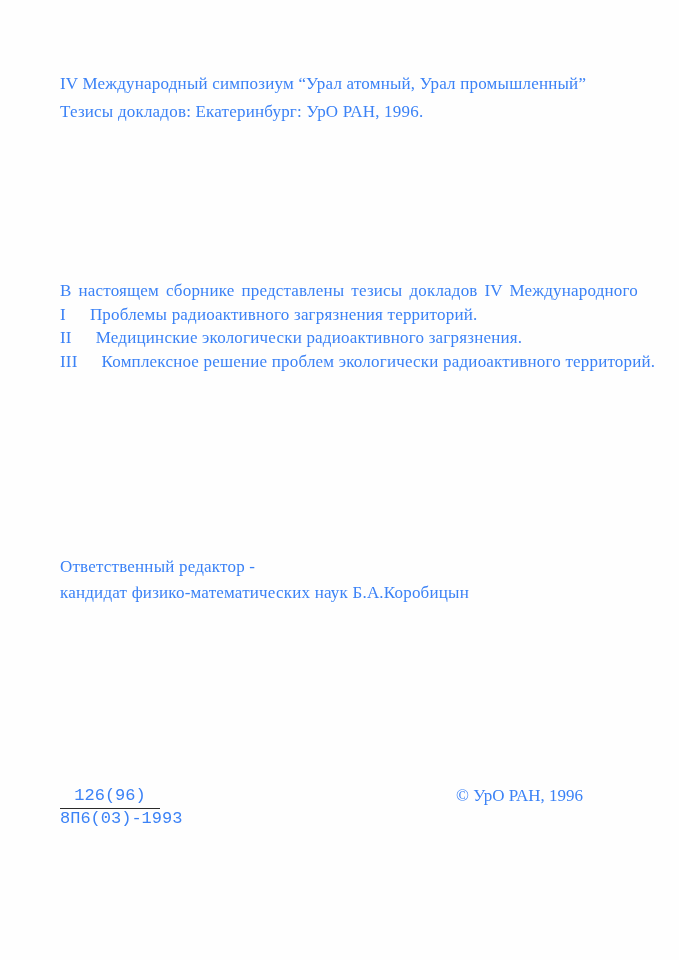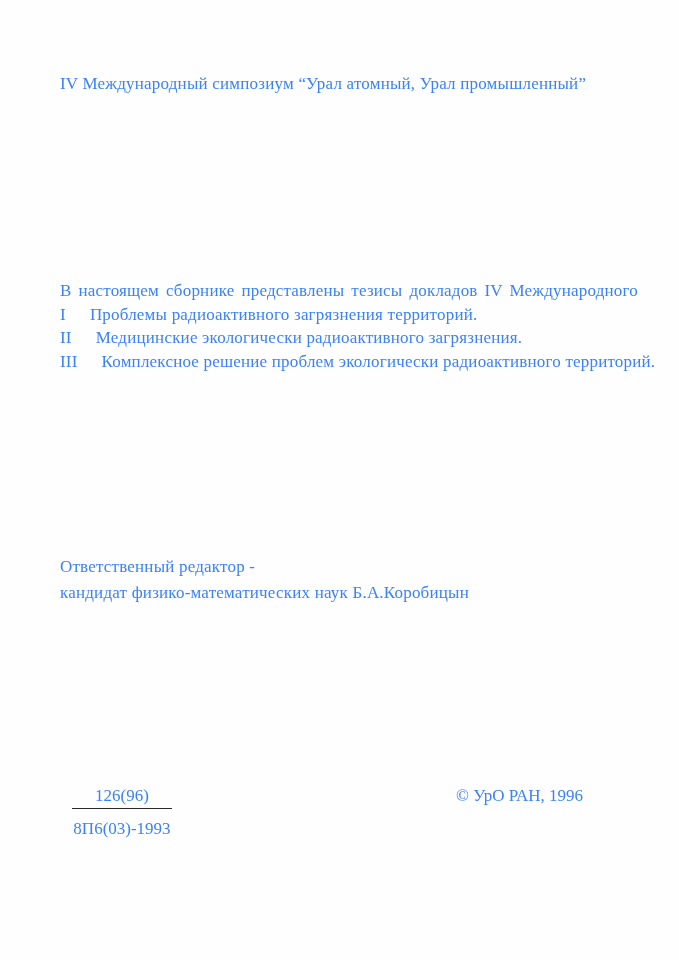--- a/index.html
+++ b/index.html
@@ -49,51 +49,53 @@
     left: 60px;
     top: 554px;
     width: 560px;
     font-size: 17px;
     line-height: 26px;
     letter-spacing: 0.2px;
   }
 
   
   .classification-block {
-    left: 72px;
+    left: 60px;
     top: 786px;
     width: 100px;
     font-size: 17px;
     line-height: 20px;
     text-align: center;
+    font-family: Liberation Mono, monospace;
   }
   .classification-top {
     display: block;
     border-bottom: 1.5px solid #2a2a2a;
     padding-bottom: 2px;
   }
   .classification-bottom {
     display: block;
-    margin-top: 10px;
+    margin-top: 0;
     white-space: nowrap;
   }
   .copyright-block {
     left: 456px;
     top: 786px;
     font-size: 17px;
     line-height: 20px;
   }
 </style>
 </head>
 <body>
 
 <div class="page">
 
   <div class="block header-block">
     <div>IV Международный симпозиум “Урал атомный, Урал промышленный”</div>
+    <div>Тезисы докладов: Екатеринбург: УрО РАН, 1996.</div>
   </div>
 
   <div class="block annotation-block">
     <div class="justified-line">В настоящем сборнике представлены тезисы докладов IV Международного</div>
     <div class="section-item">
       <span class="roman">I</span><span class="item-text">Проблемы радиоактивного загрязнения территорий.</span>
     </div>
     <div class="section-item">
       <span class="roman">II</span><span class="item-text">Медицинские экологически радиоактивного загрязнения.</span>
     </div>

